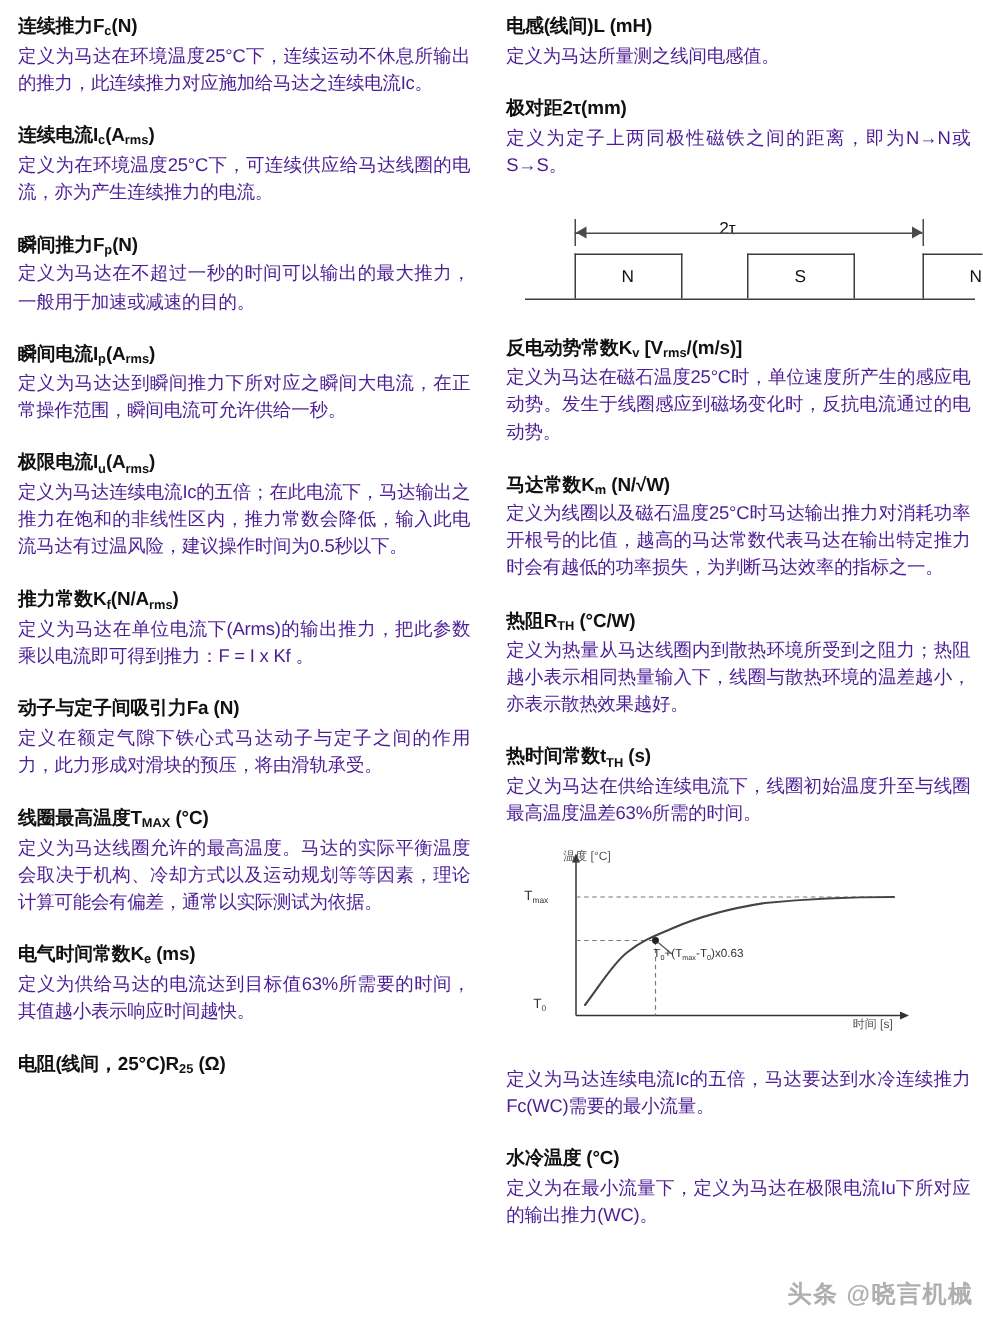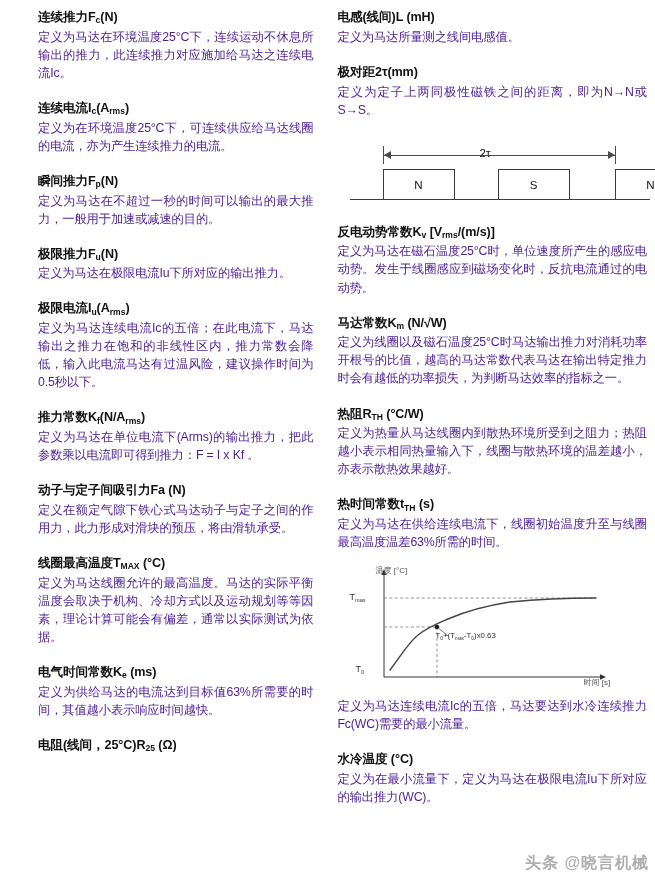--- a/index.html
+++ b/index.html
@@ -25,21 +25,21 @@
   .columns {
     display: flex;
     width: 100%;
     height: 100%;
     box-sizing: border-box;
   }
   .col {
     width: 50%;
     box-sizing: border-box;
   }
-  .col-left { padding-right: 16px; margin-left: 26px; }
+  .col-left { padding-right: 16px; }
   .col-right { padding-left: 8px; }
 
   .entry { margin: 0 0 19px 0; }
   .entry.tight { margin-bottom: 14px; }
 
   h3.term {
     font-size: 12.6px;
     font-weight: bold;
     line-height: 1.25;
     margin: 0 0 2px 0;
@@ -127,32 +127,32 @@
   }
   .mag-block.b0 { left: 33px; width: 72px; }
   .mag-block.b1 { left: 148px; width: 72px; }
   .mag-block.b2 { left: 265px; width: 72px; }
 
   
   .thermal-fig {
     position: relative;
     width: 300px;
     height: 125px;
-    margin: 4px 0 7px 6px;
+    margin: 4px 0 20px 6px;
     text-decoration: underline;
   }
   .thermal-fig svg { display: block; }
   .axis-cap {
     position: absolute;
     font-size: 8px;
     color: #555;
     white-space: nowrap;
   }
   .cap-y { left: 32px; top: 0px; }
-  .cap-x { left: 240px; top: 112px; }
+  .cap-x { left: 225px; top: 112px; }
   .ax-lbl {
     position: absolute;
     font-size: 9px;
     color: #333;
   }
   .lbl-tmax { left: 6px; top: 27px; }
   .lbl-t0   { left: 12px; top: 99px; }
   .lbl-ann  { left: 92px; top: 66px; font-size: 7.8px; color: #333; }
 
   
@@ -184,25 +184,25 @@
       <div class="entry">
         <h3 class="term">连续电流I<sub>c</sub>(A<sub>rms</sub>)</h3>
         <p class="def">定义为在环境温度25°C下，可连续供应给马达线圈的电流，亦为产生连续推力的电流。</p>
       </div>
 
       <div class="entry">
         <h3 class="term">瞬间推力F<sub>p</sub>(N)</h3>
         <p class="def">定义为马达在不超过一秒的时间可以输出的最大推力，一般用于加速或减速的目的。</p>
       </div>
 
-
-      <div class="entry">
-        <h3 class="term">极限推力F<sub>u</sub>(N)</h3>
-        <p class="def">定义为马达在极限电流Iu下所对应的输出推力。</p>
-      </div>
+      <div class="entry">
+        <h3 class="term">瞬间电流I<sub>p</sub>(A<sub>rms</sub>)</h3>
+        <p class="def">定义为马达达到瞬间推力下所对应之瞬间大电流，在正常操作范围，瞬间电流可允许供给一秒。</p>
+      </div>
+
 
       <div class="entry">
         <h3 class="term">极限电流I<sub>u</sub>(A<sub>rms</sub>)</h3>
         <p class="def">定义为马达连续电流Ic的五倍；在此电流下，马达输出之推力在饱和的非线性区内，推力常数会降低，输入此电流马达有过温风险，建议操作时间为0.5秒以下。</p>
       </div>
 
       <div class="entry">
         <h3 class="term">推力常数K<sub>f</sub>(N/A<sub>rms</sub>)</h3>
         <p class="def">定义为马达在单位电流下(Arms)的输出推力，把此参数乘以电流即可得到推力：F = I x Kf 。</p>
       </div>

